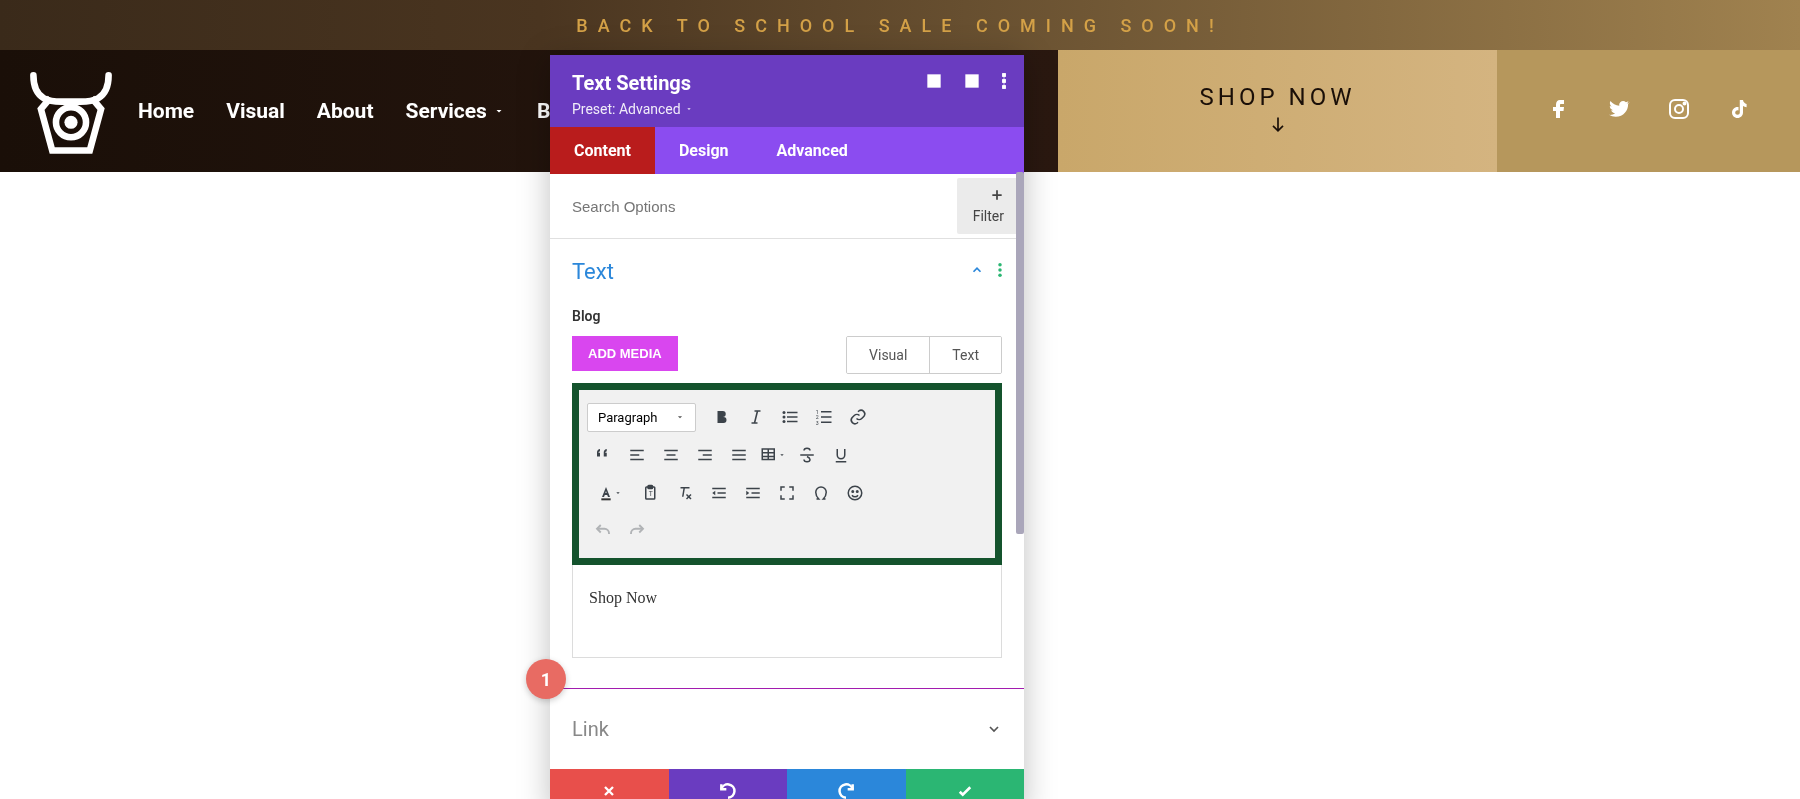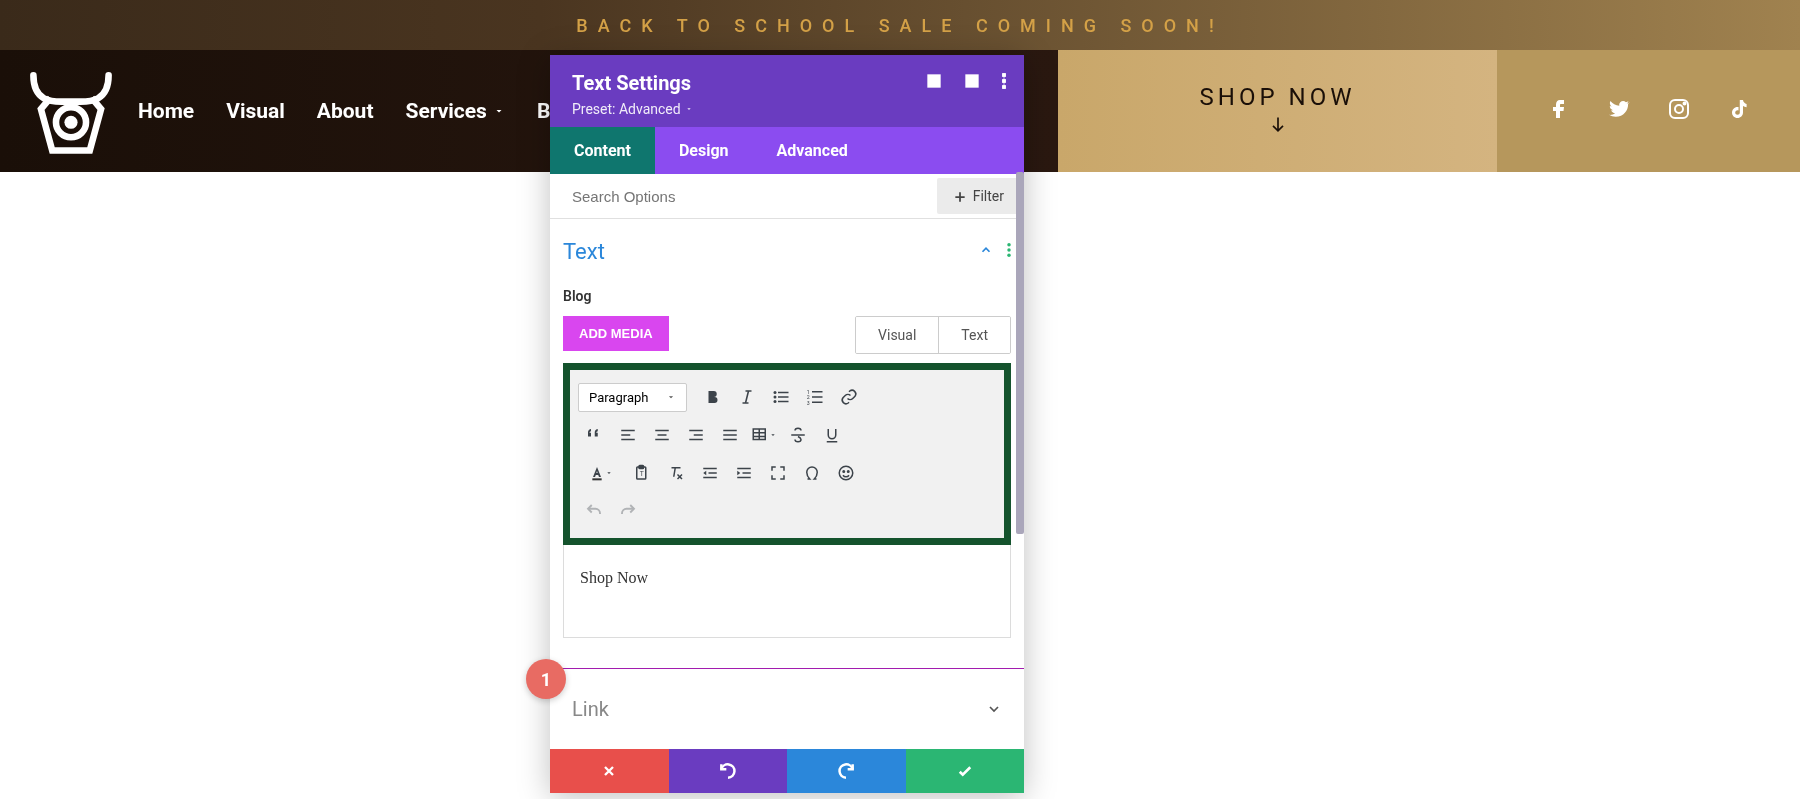--- a/index.html
+++ b/index.html
@@ -22,27 +22,27 @@
 .modal { position: absolute; left: 550px; top: -117px; width: 474px; background: #fff; box-shadow: 0 4px 30px rgba(0,0,0,.25); display: flex; flex-direction: column; }
 .modal-scroll { position: absolute; right: 0; top: 117px; width: 8px; height: 362px; background: #aaa6ba; border-radius: 2px; }
 .modal-header { background: #6a3cc0; color: #fff; padding: 16px 22px 10px; position: relative; }
 .modal-title { font-size: 20px; font-weight: 700; margin-bottom: 6px; }
 .modal-preset { font-size: 14px; opacity: .9; display: flex; align-items: center; gap: 4px; }
 .modal-header-icons { position: absolute; top: 18px; right: 18px; display: flex; gap: 22px; }
 .modal-header-icons span svg { fill: #fff; stroke: #fff; }
 
 .modal-tabs { background: #8b4cf0; display: flex; }
 .modal-tab { padding: 14px 24px; color: #fff; font-size: 16px; font-weight: 700; cursor: pointer; }
-.modal-tab.active { background: #0f766e; }
+.modal-tab.active { background: #b91c1c; }
 
 .filter-row { display: flex; align-items: center; border-bottom: 1px solid #e0e0e0; }
 .search-in { flex: 1; border: none; padding: 12px 22px; font-size: 15px; color: #888; outline: none; }
-.filter-btn { background: #ebebeb; padding: 10px 16px; margin: 4px; border-radius: 2px; display: flex; align-items: flex-end; gap: 6px; font-size: 14px; color: #444; cursor: pointer; }
-
-.section { padding: 20px 13px 0; }
+.filter-btn { background: #ebebeb; padding: 10px 16px; margin: 4px; border-radius: 2px; display: flex; align-items: flex-end; gap: 6px; font-size: 14px; color: #444; cursor: pointer; flex-direction: column; }
+
+.section { padding: 20px 22px 0; }
 .section-hd { display: flex; align-items: center; justify-content: space-between; margin-bottom: 24px; }
 .section-title { color: #2b87da; font-size: 22px; font-weight: 400; }
 .section-hd-icons { display: flex; gap: 14px; align-items: center; }
 
 .label { font-size: 14px; color: #333; font-weight: 600; margin-bottom: 12px; }
 .add-media { background: #d946ef; color: #fff; padding: 10px 16px; border: none; font-size: 13px; font-weight: 700; border-radius: 0; cursor: pointer; }
 .editor-tabs { float: right; display: flex; border: 1px solid #ccc; border-radius: 2px; overflow: hidden; }
 .editor-tab { padding: 10px 22px; font-size: 14px; color: #555; background: #fff; cursor: pointer; }
 .editor-tab + .editor-tab { border-left: 1px solid #ccc; }
 

